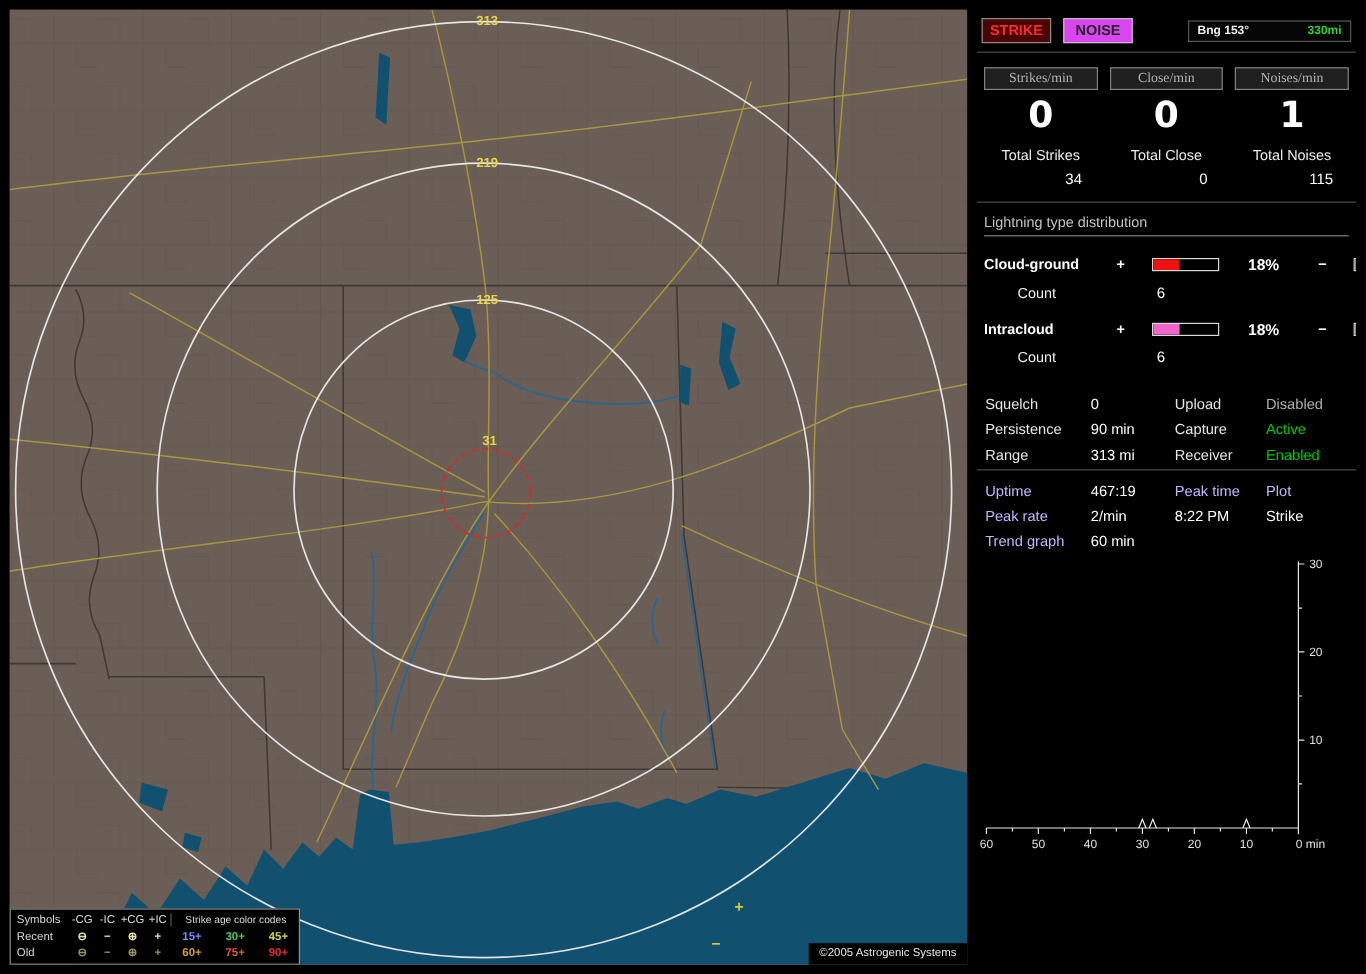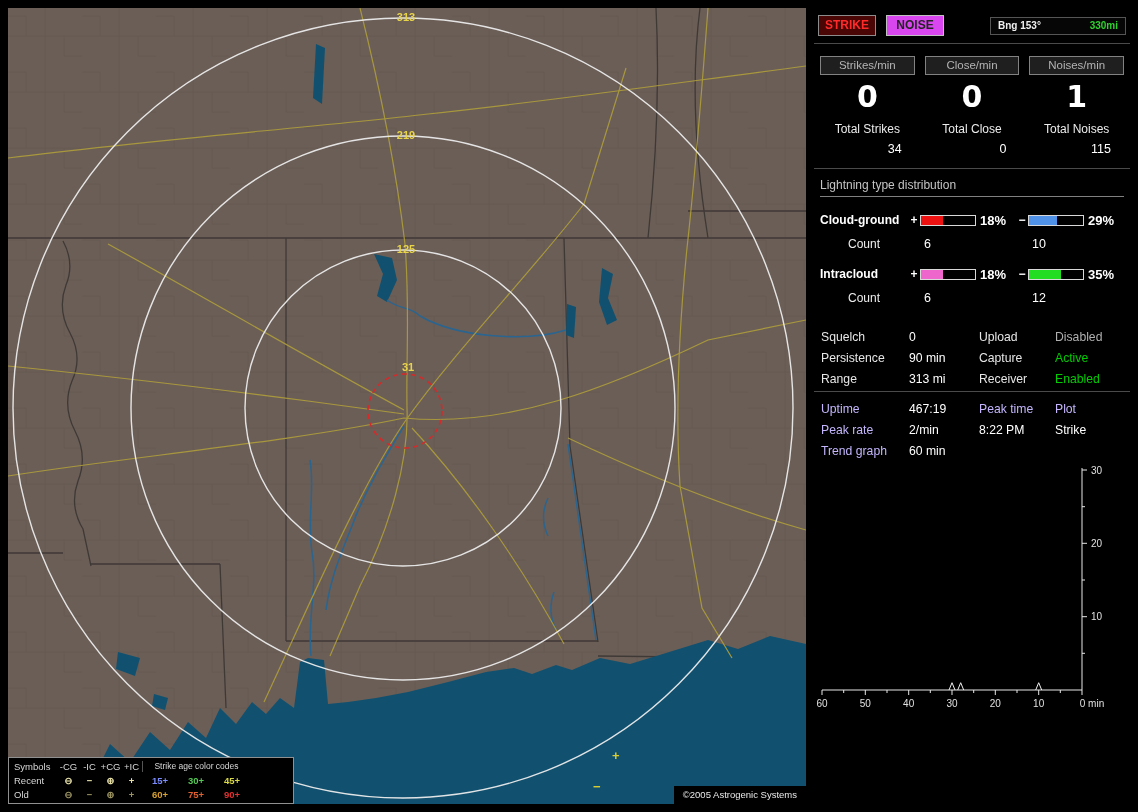--- a/index.html
+++ b/index.html
@@ -7,21 +7,21 @@
   .app{position:relative;width:1138px;height:812px;background:#000;overflow:hidden;
        font-family:"Liberation Sans",sans-serif;}
 
   
   .map-area{position:absolute;left:8px;top:8px;width:798px;height:796px;background:#6b5e57;overflow:hidden;}
   .map-area svg{display:block;}
   .ring-label{fill:#e8d44a;font-size:11px;font-weight:bold;font-family:"Liberation Sans",sans-serif;}
   .strike-marker{position:absolute;font-size:13px;font-weight:bold;line-height:10px;}
 
   
-  .legend{position:absolute;left:0;bottom:0;width:286px;height:47px;background:#000;
+  .legend{position:absolute;left:0;bottom:0;width:242px;height:47px;background:#000;
           border:1px solid #909090;padding:2px 5px;display:flex;flex-direction:column;justify-content:space-around;}
   .lg-row{display:grid;grid-template-columns:44px 21px 21px 21px 21px 36px 36px 36px;align-items:center;}
   .lg-row span{font-size:9.5px;line-height:11px;color:#d8d8d8;text-align:center;}
   .lg-c1{text-align:left !important;}
   .lg-age-head{grid-column:6/9;font-size:8.5px !important;border-left:1px solid #555;}
   .sym-recent{color:#e8e2a8 !important;font-weight:bold;}
   .sym-old{color:#9a9260 !important;font-weight:bold;}
   .lg-age{font-weight:bold;}
 
   .copyright{position:absolute;right:0;bottom:0;background:#000;color:#e8e8e8;
@@ -35,29 +35,29 @@
   .btn-strike{background:#4a0505;color:#ff2a2a;border:1px solid #8c8c8c;}
   .btn-noise{background:#d946ef;color:#242424;border:1px solid #c0c0c0;}
   .topbar .spacer{flex:1;}
   .bng-box{width:136px;display:flex;justify-content:space-between;align-items:center;
            background:#060606;border:1px solid #555;padding:2px 7px 3px;font-size:10px;font-weight:bold;}
   .bng-label{color:#f0f0f0;}
   .bng-range{font-weight:bold;}
 
   .counters{display:grid;grid-template-columns:1fr 1fr 1fr;gap:10px;padding:12px 6px 8px;}
   .counter-label{border:1px solid #828282;background:#1f1f1f;color:#b4b4b4;
-                 font-size:11.5px;text-align:center;padding:2px 0 3px;}
+                 font-size:11.5px;text-align:center;padding:2px 0 3px;font-family:Liberation Serif, serif;}
   .counter-value{font-size:30px;font-weight:bold;color:#fff;text-align:center;margin:4px 0 8px;
                  font-family:"DejaVu Sans",sans-serif;}
   .counter-total-label{font-size:12px;color:#ececec;text-align:center;}
   .counter-total-value{font-size:12.5px;color:#fff;text-align:right;padding-right:13px;margin-top:6px;}
 
   .distribution{border-top:1px solid #4a4a4a;padding:9px 6px 4px;margin-top:4px;}
   .dist-heading{color:#c4c4c4;font-size:12px;padding-bottom:4px;border-bottom:1px solid #808080;margin-bottom:11px;}
-  .dist-row{display:grid;grid-template-columns:88px 12px 56px 40px 12px 56px 36px;align-items:center;height:24px;}
+  .dist-row{display:grid;grid-template-columns:88px 12px 56px 40px 12px 56px 36px;align-items:center;height:24px;gap:20px;}
   .dist-label{font-size:12px;font-weight:bold;color:#fff;}
   .dist-sign{font-size:12px;font-weight:bold;color:#fff;text-align:center;}
   .dist-bar{display:block;height:11px;border:1px solid #d8d8d8;background:#000;overflow:hidden;}
   .dist-fill{display:block;height:100%;}
   .dist-pct{font-size:13px;font-weight:bold;color:#fff;padding-left:4px;}
   .dist-count-label{font-size:12px;color:#ececec;text-align:center;}
   .dist-count{font-size:12.5px;color:#fff;padding-left:4px;}
   .dist-group{margin-bottom:6px;}
 
   .datetime{border-top:1px solid #4a4a4a;border-bottom:1px solid #4a4a4a;margin-top:5px;

